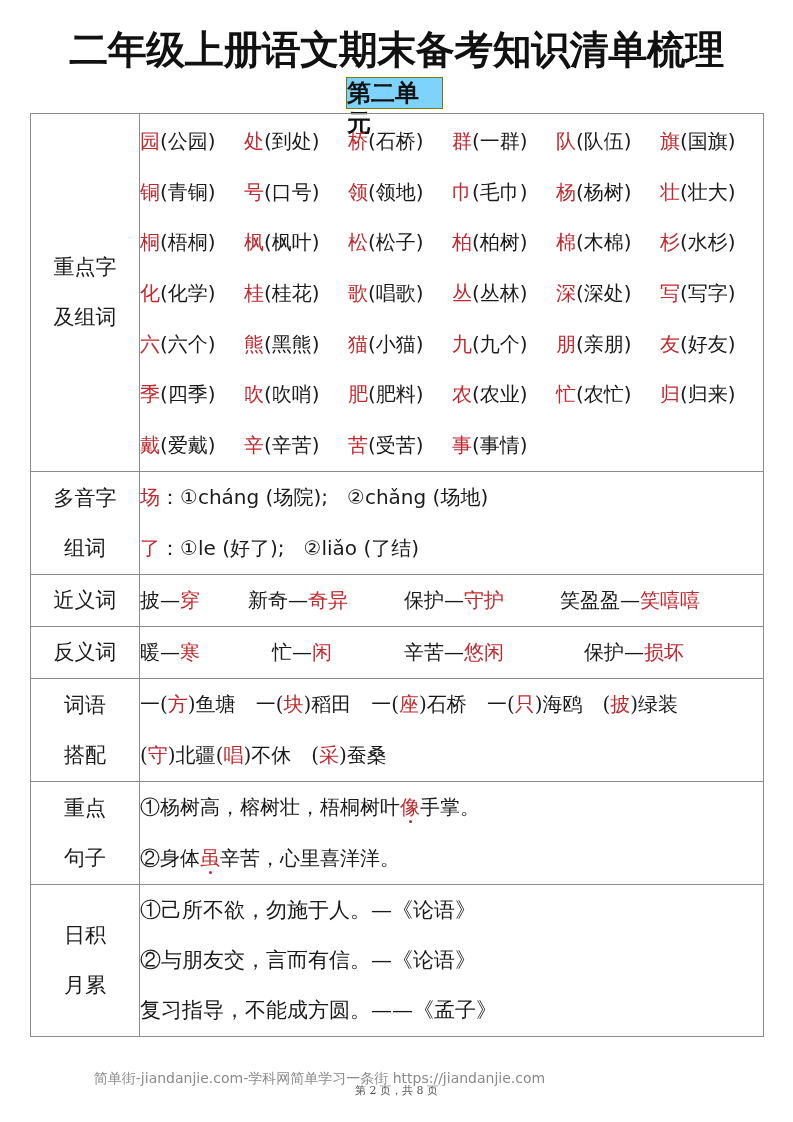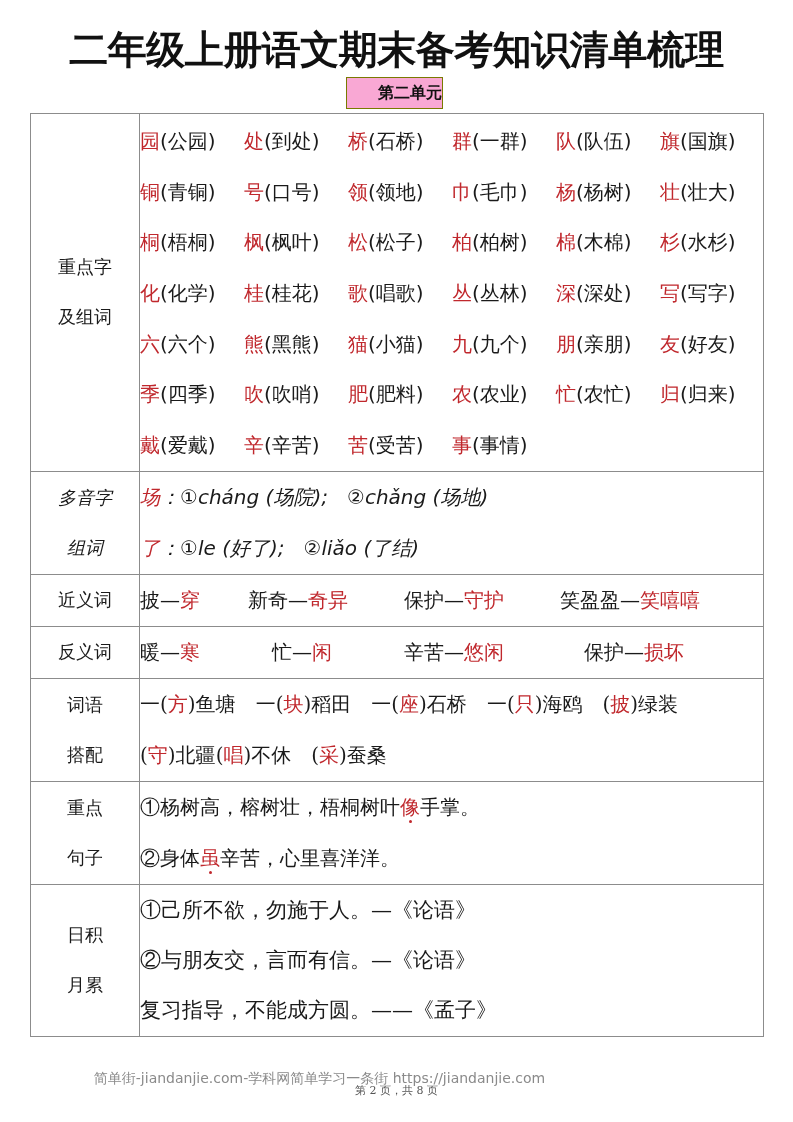--- a/index.html
+++ b/index.html
@@ -27,27 +27,27 @@
     line-height: 48px;
     letter-spacing: -0.5px;
     color: #111;
   }
   .unit-badge {
     position: absolute;
     left: 346px;
     top: 77px;
     width: 97px;
     height: 32px;
-    background: #f9a8d4;
+    background: #7dd3fc;
     border: 1px solid #7a7a00;
     box-sizing: border-box;
-    text-align: right;
+    text-align: left;
     font-family: "DejaVu Serif", serif;
     font-weight: bold;
-    font-size: 16px;
+    font-size: 24px;
     line-height: 30px;
     color: #111;
   }
   table.grid {
     position: absolute;
     left: 30px;
     top: 113px;
     width: 733px;
     border-collapse: collapse;
     table-layout: fixed;
@@ -61,21 +61,21 @@
   col.c2 { width: 624px; }
 
   .head-row { height: 51px; }
   .head-row th {
     font-weight: normal;
     font-size: 21px;
     color: #1a1a1a;
   }
   .label {
     text-align: center;
-    font-size: 18px;
+    font-size: 21px;
     line-height: 50px;
     color: #1a1a1a;
   }
   .label span { display: block; }
 
   .content { padding-left: 8px; }
   .red { color: #c0282d; }
 
   
   .chars {
@@ -205,21 +205,21 @@
             <span class="cell"><span class="red">忙</span><span>(农忙)</span></span>
             <span class="cell"><span class="red">归</span><span>(归来)</span></span>
             <span class="cell"><span class="red">戴</span><span>(爱戴)</span></span>
             <span class="cell"><span class="red">辛</span><span>(辛苦)</span></span>
             <span class="cell"><span class="red">苦</span><span>(受苦)</span></span>
             <span class="cell"><span class="red">事</span><span>(事情)</span></span>
           </div>
     </td>
   </tr>
 
-  <tr style="height:102px;font-style:italic;">
+  <tr style="height:102px;">
     <td class="label">
       <span>多音字</span>
       <span>组词</span>
     </td>
     <td class="content lines">
       <div class="line">
         <span class="red">场</span><span>：</span><span class="pinyin" style="white-space:pre">①cháng (场院);   ②chǎng (场地)</span>
       </div>
       <div class="line">
         <span class="red">了</span><span>：</span><span class="pinyin" style="white-space:pre">①le (好了);   ②liǎo (了结)</span>

